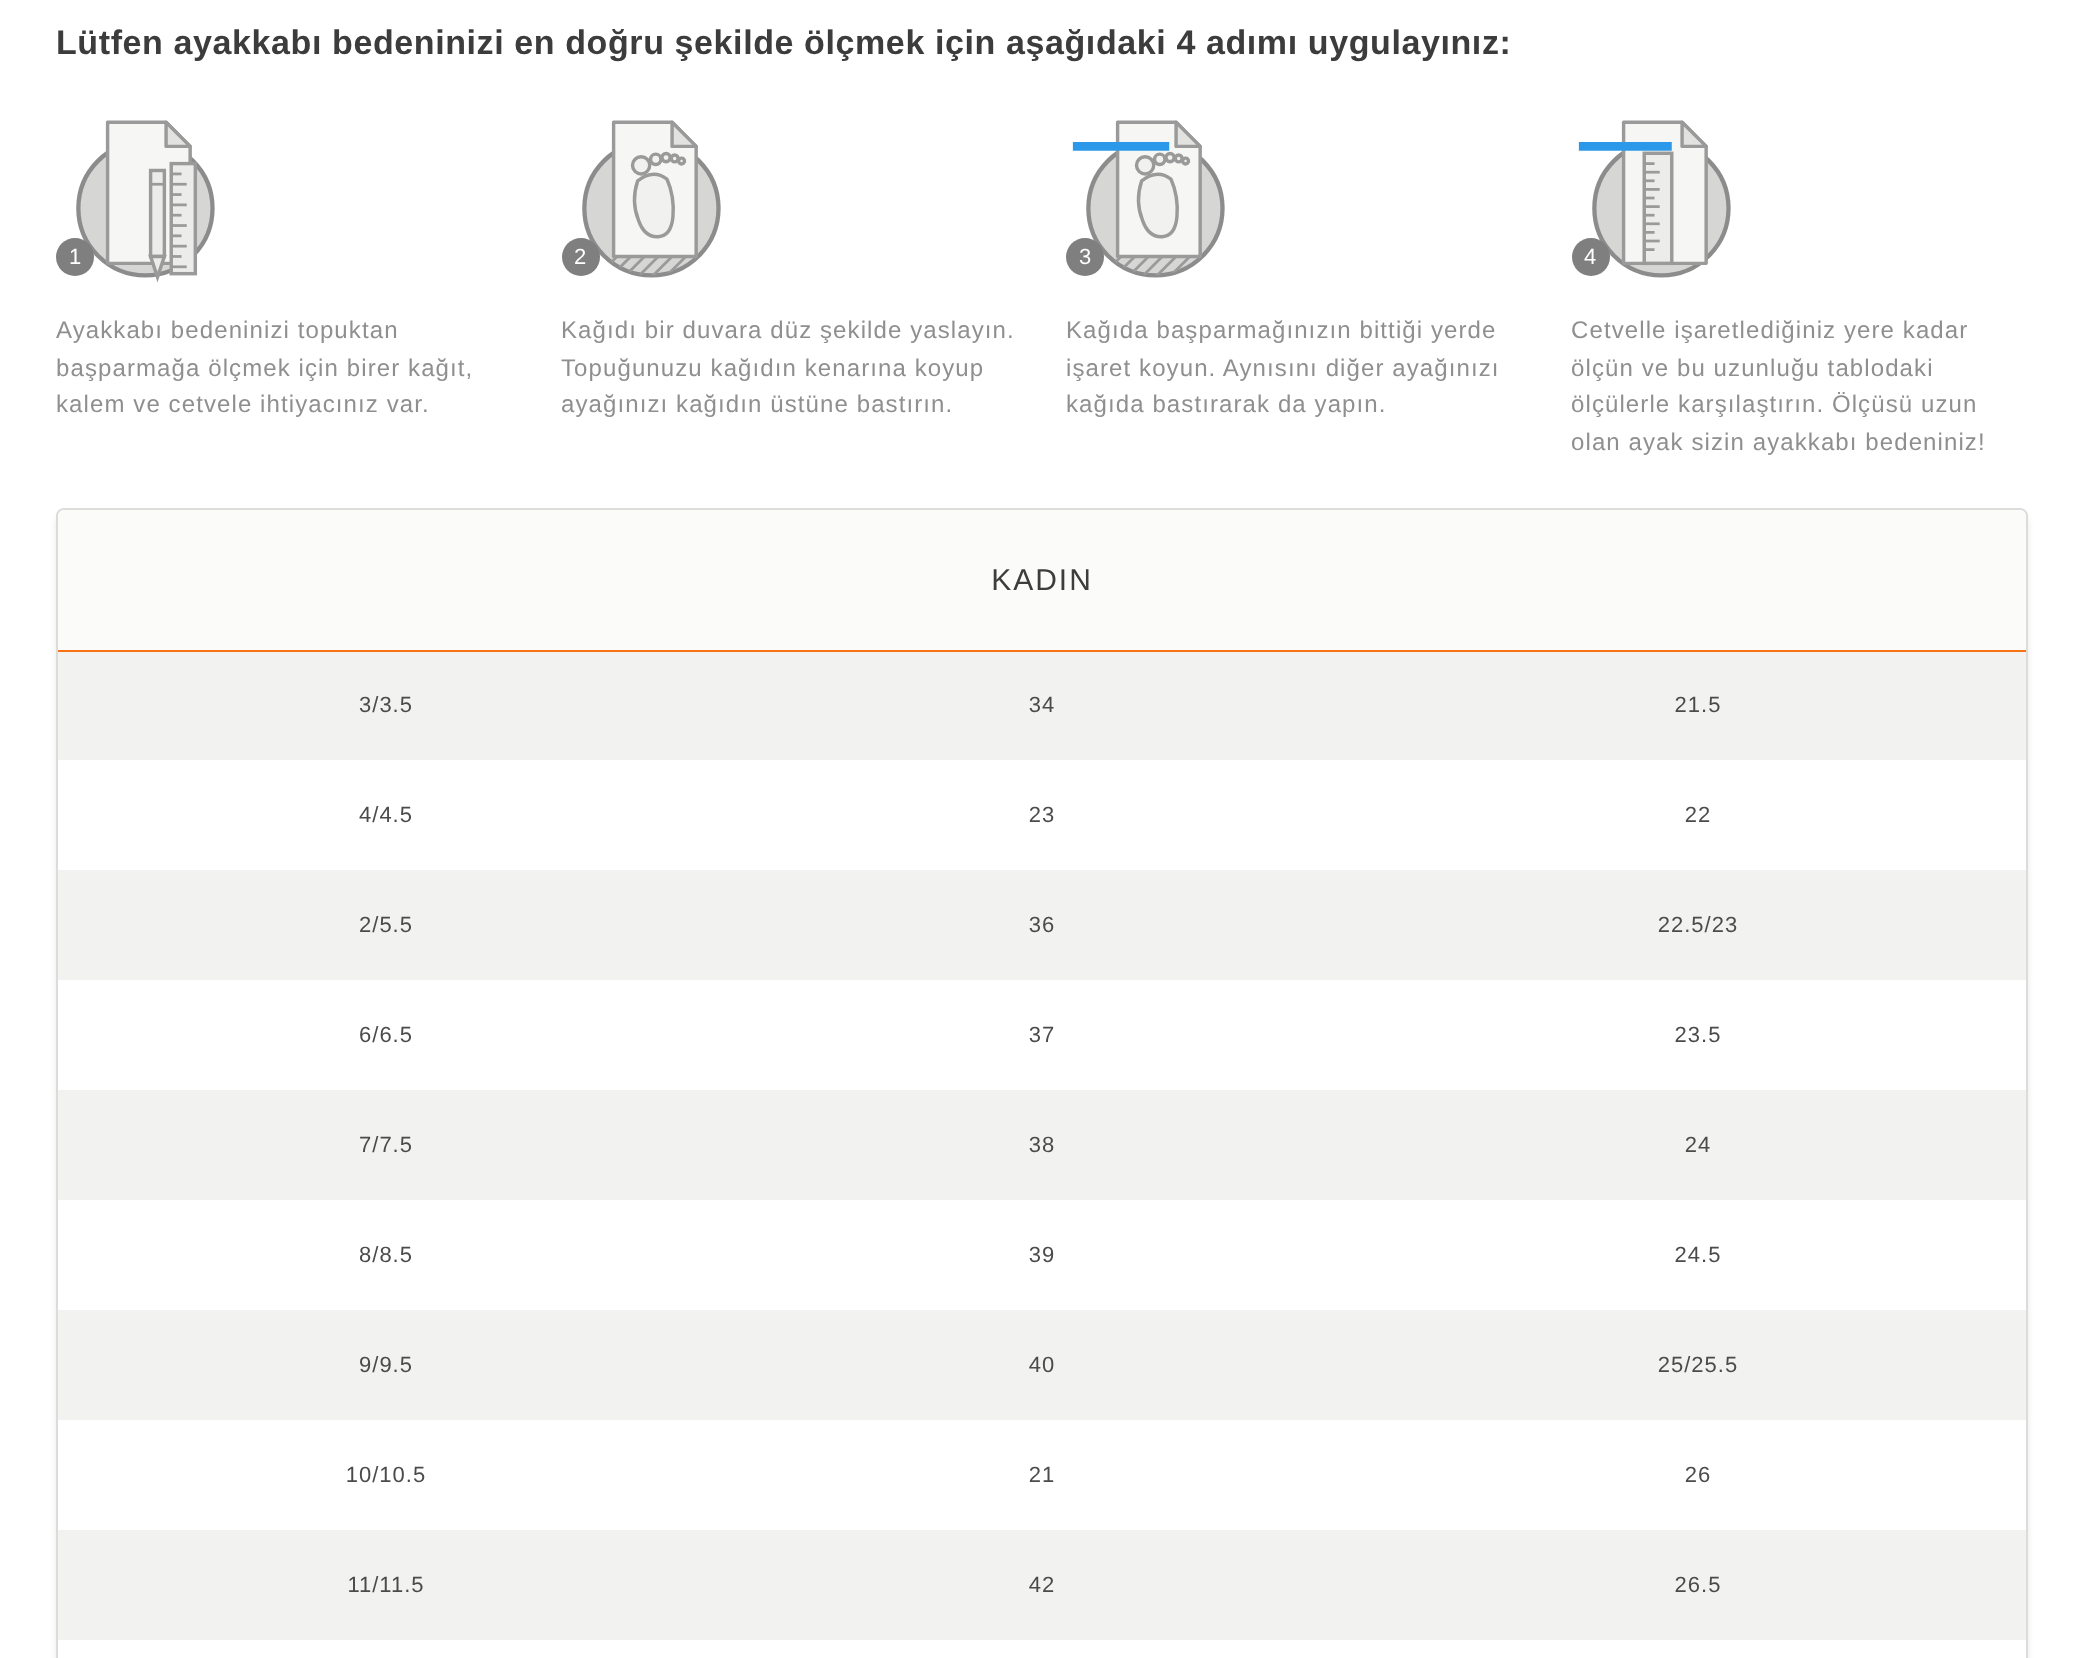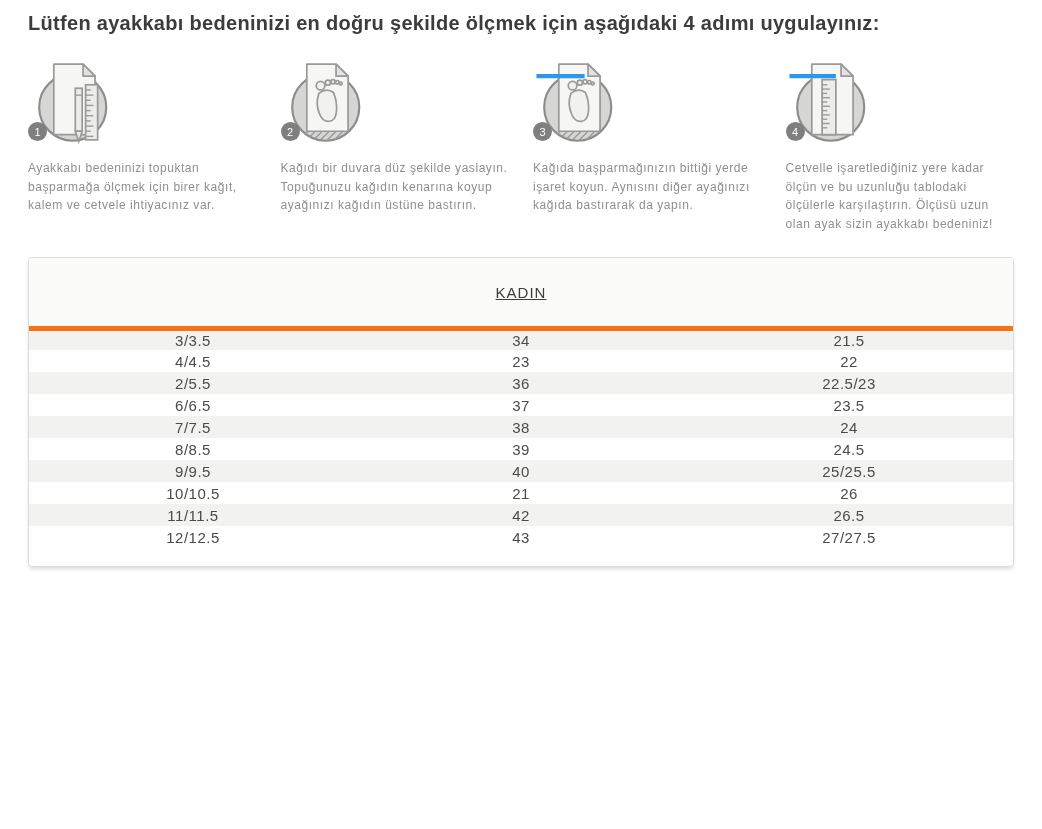--- a/index.html
+++ b/index.html
@@ -7,21 +7,21 @@
   body {
     width: 1042px; height: 829px;
     font-family: "Liberation Sans", sans-serif;
     color: #4b4b4b;
     overflow: hidden;
   }
   .page { padding: 12px 28px 0 28px; }
 
   
   .page-title {
-    font-size: 20px;
+    font-size: 17px;
     font-weight: 700;
     color: #3c3c3c;
     letter-spacing: 0.3px;
     margin-bottom: 24px;
   }
 
   
   .steps {
     display: grid;
     grid-template-columns: repeat(4, 1fr);
@@ -71,33 +71,32 @@
     text-align: center;
     font-weight: 400;
     letter-spacing: 0.5px;
   }
   .group-row th {
     height: 70px;
     font-size: 15px;
     color: #3d3d3d;
     letter-spacing: 1px;
     background: #fbfbfa;
-    border-bottom: 5px solid #f97316;
-    text-decoration: underline;
+    border-bottom: 1px solid #f97316;
   }
   .cols-row th {
     height: 70px;
     background: #d8d4cc;
     color: #3e3e3e;
     font-size: 15px;
   }
   .col-foot { white-space: pre-line; line-height: 1.75; }
   .size-table tbody td {
-    height: 22px;
-    font-size: 15px;
+    height: 55px;
+    font-size: 11px;
     color: #4b4b4b;
   }
   .size-table tbody tr:nth-child(odd)  { background: #f2f2f1; }
   .size-table tbody tr:nth-child(even) { background: #ffffff; }
 
   
   .ic-circle { fill: #d6d6d5; stroke: #8c8c8c; stroke-width: 2.5; }
   .ic-paper  { fill: #f6f6f4; stroke: #9a9a9a; stroke-width: 2; stroke-linejoin: round; }
   .ic-fold   { fill: #e2e2e0; stroke: #9a9a9a; stroke-width: 2; stroke-linejoin: round; }
   .ic-line   { stroke: #9a9a9a; stroke-width: 1.6; }

